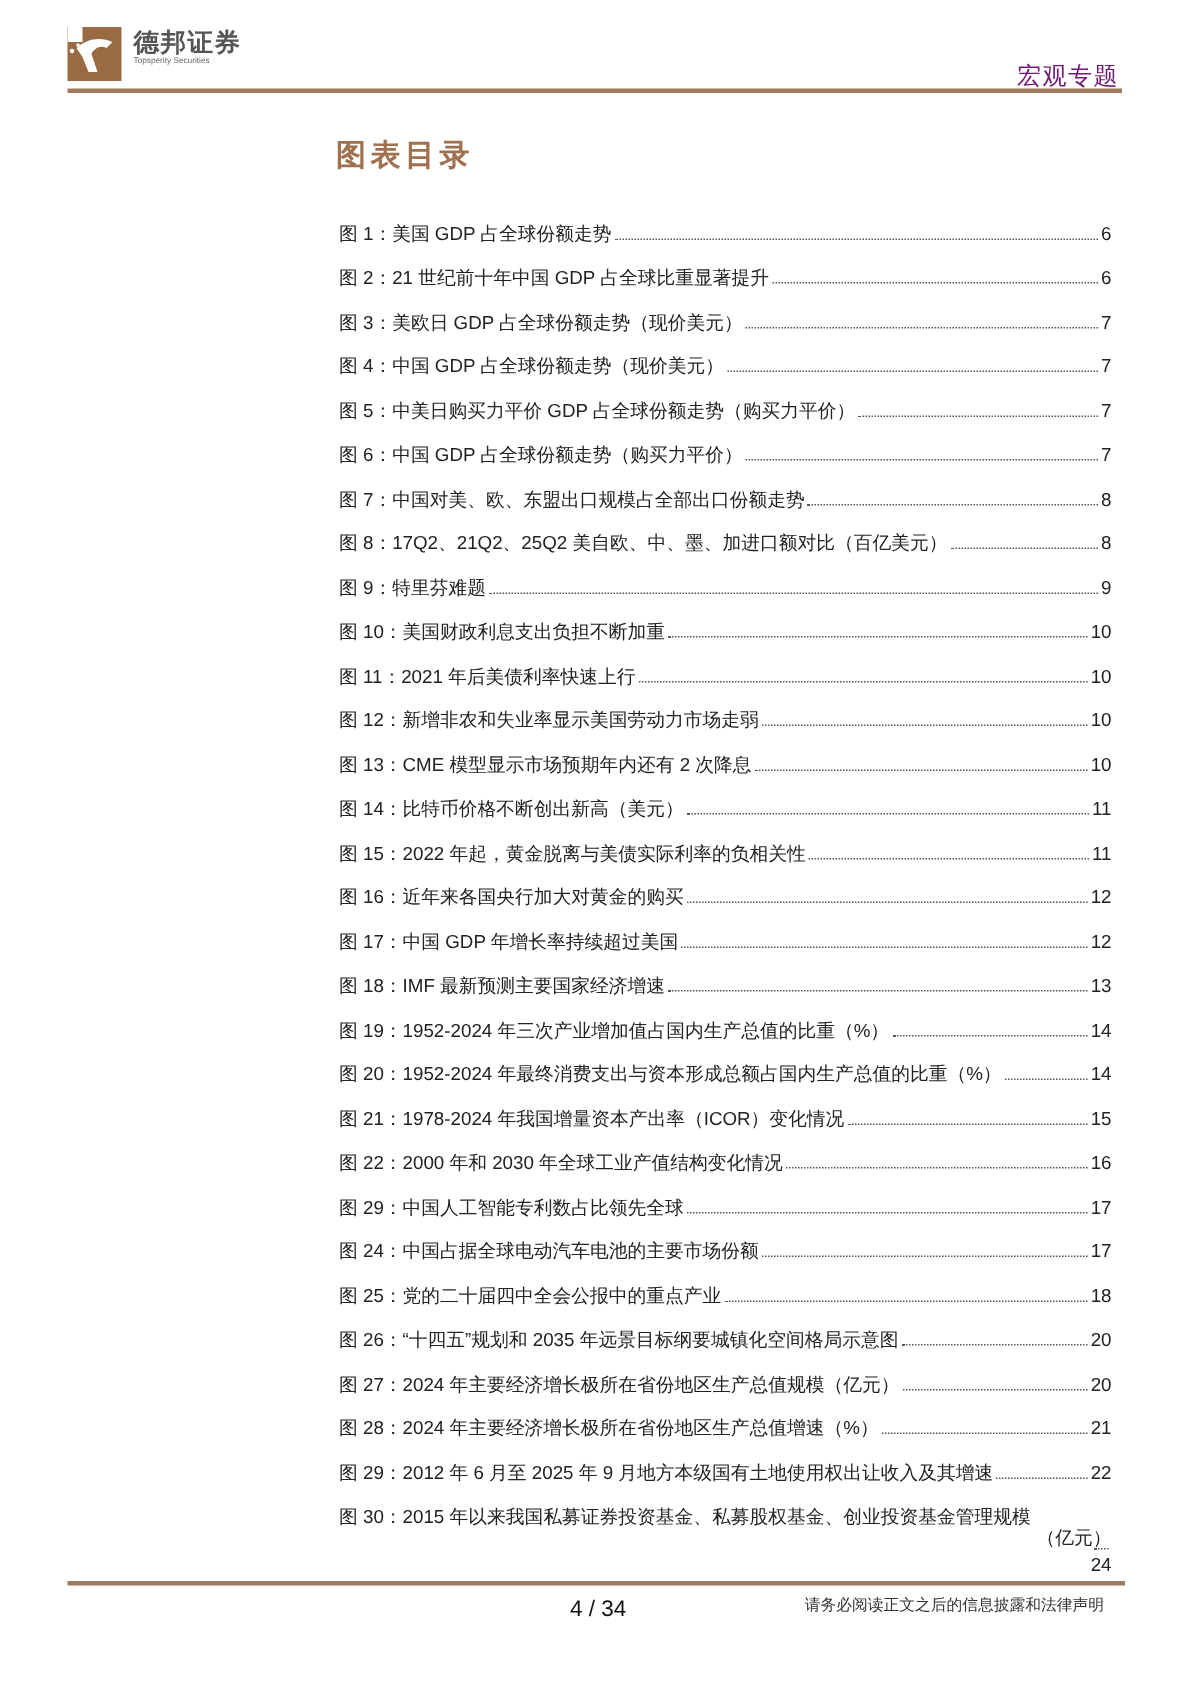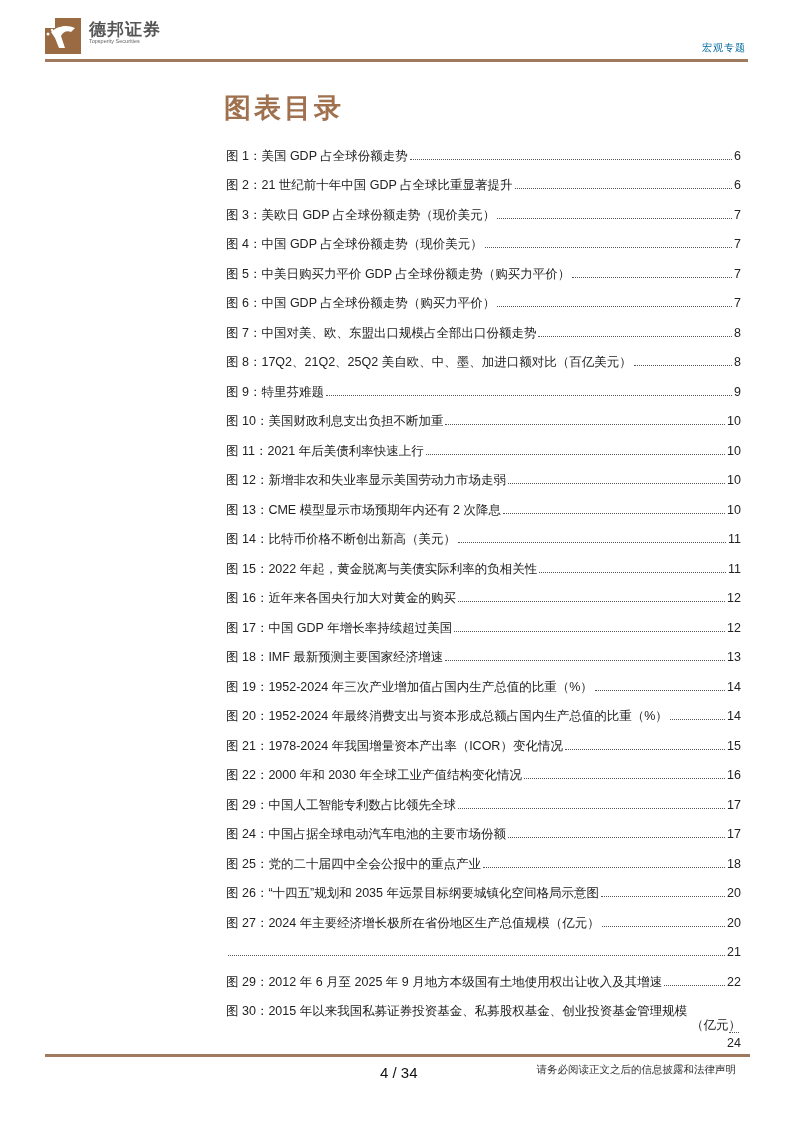--- a/index.html
+++ b/index.html
@@ -5,23 +5,23 @@
   html, body { margin:0; padding:0; background:#ffffff; }
   body { width:793px; height:1122px; position:relative; overflow:hidden;
          font-family:"Liberation Sans","DejaVu Sans",sans-serif; color:#222; }
   .header { position:absolute; left:45px; top:14px; width:703px; height:48px; }
   .logo-box { position:absolute; left:0; top:4px; width:36px; height:36px; background:#9a6a43; overflow:hidden; }
   .logo-box .notch { position:absolute; left:0; top:0; width:10px; height:10px; background:#fff; }
   .logo-box svg { position:absolute; left:0; top:0; }
   .logo-text { position:absolute; left:44px; top:8px; }
   .logo-cn { font-family:"DejaVu Sans",sans-serif; font-size:17px; font-weight:bold; color:#555; letter-spacing:1px; line-height:15px; }
   .logo-en { font-size:5.5px; color:#666; line-height:8px; }
-  .header-right { position:absolute; right:2px; top:27px; font-family:"DejaVu Serif",serif; font-size:10px; color:#0369a1; letter-spacing:1px; }
+  .header-right { position:absolute; right:2px; top:27px; font-family:"DejaVu Serif",serif; font-size:16px; color:#701a75; letter-spacing:1px; }
   .header-rule { position:absolute; left:0; top:45px; width:703px; height:3px; background:#a07a5e; }
-  .title { position:absolute; left:224px; top:90px; font-family:"DejaVu Serif",serif; font-weight:bold; font-size:27px; color:#a0714f; letter-spacing:3px; }
+  .title { position:absolute; left:224px; top:90px; font-family:"DejaVu Serif",serif; font-weight:bold; font-size:20px; color:#a0714f; letter-spacing:3px; }
   .toc { position:absolute; left:226px; top:133px; width:515px; }
   .toc-row { display:flex; align-items:flex-end; height:29.5px; font-size:12.5px; line-height:14px; }
   .toc-row .label { white-space:nowrap; }
   .toc-row .dots { flex:1; border-bottom:1px dotted #555; margin:0 2px 3px 2px; min-width:10px; }
   .toc-row .page { white-space:nowrap; }
   .toc-row.cont { height:29.5px;flex-direction:column; }
   .footer-rule { position:absolute; left:45px; top:1054px; width:705px; height:3px; background:#a07a5e; }
   .page-num { position:absolute; left:380px; top:1064px; font-size:15px; color:#111; }
   .disclaimer { position:absolute; right:57px; top:1063px; font-family:"DejaVu Serif",serif; font-size:10.5px; color:#333; }
 </style>
@@ -177,20 +177,21 @@
       <span class="label">图 26：“十四五”规划和 2035 年远景目标纲要城镇化空间格局示意图</span>
       <span class="dots"></span>
       <span class="page">20</span>
     </div>
     <div class="toc-row">
       <span class="label">图 27：2024 年主要经济增长极所在省份地区生产总值规模（亿元）</span>
       <span class="dots"></span>
       <span class="page">20</span>
     </div>
     <div class="toc-row">
+      <span class="label">图 28：2024 年主要经济增长极所在省份地区生产总值增速（%）</span>
       <span class="dots"></span>
       <span class="page">21</span>
     </div>
     <div class="toc-row">
       <span class="label">图 29：2012 年 6 月至 2025 年 9 月地方本级国有土地使用权出让收入及其增速</span>
       <span class="dots"></span>
       <span class="page">22</span>
     </div>
     <div class="toc-row">
       <span class="label">图 30：2015 年以来我国私募证券投资基金、私募股权基金、创业投资基金管理规模</span>

